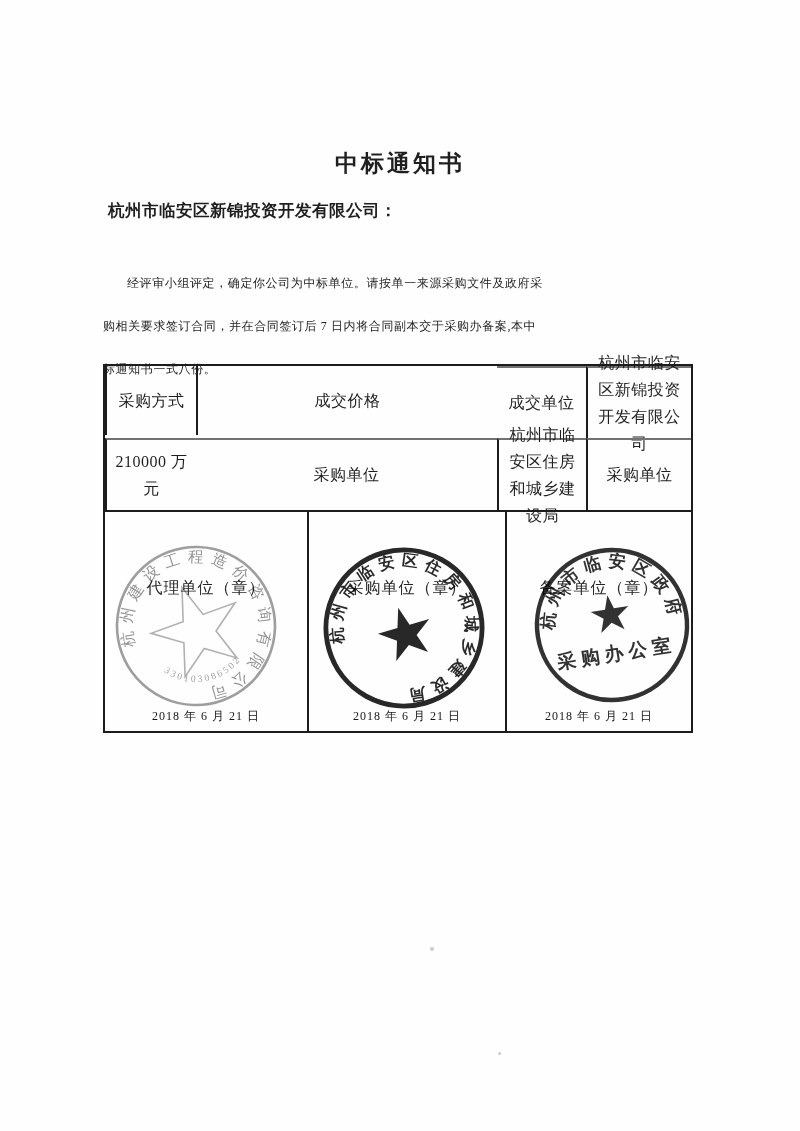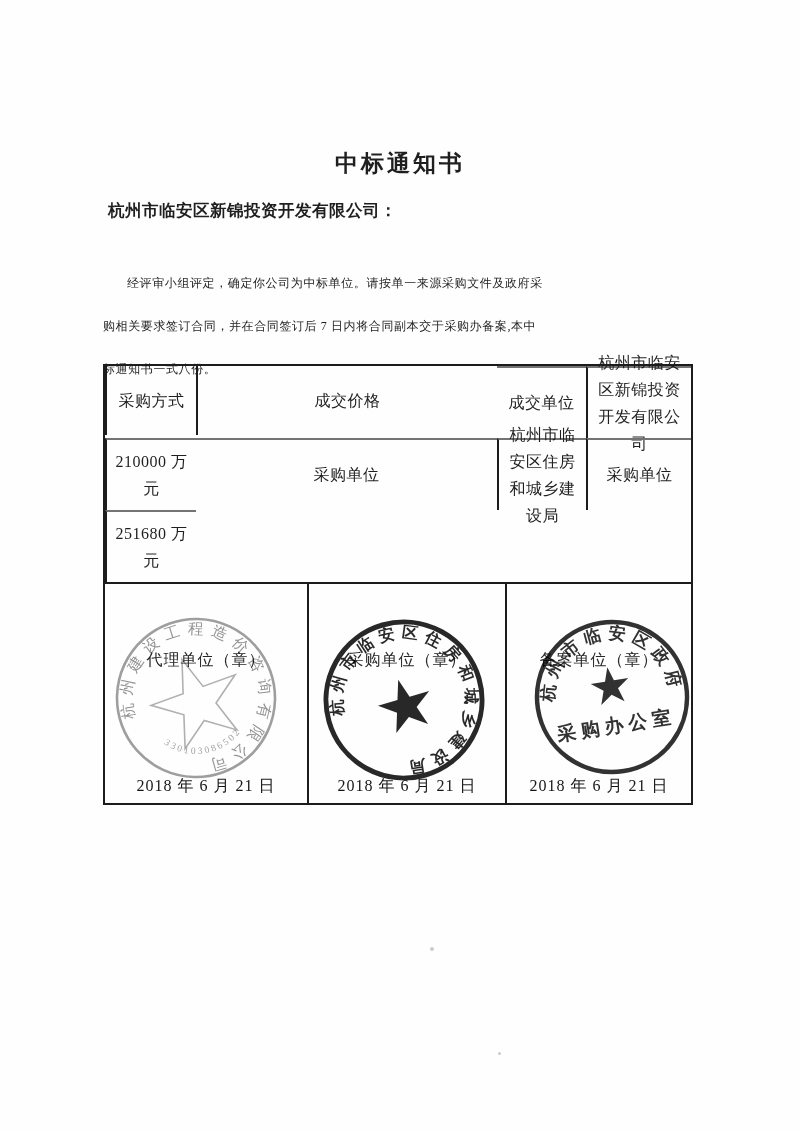--- a/index.html
+++ b/index.html
@@ -54,21 +54,21 @@
     position:relative;box-sizing:border-box;overflow:hidden;text-decoration:underline;
   }
   .stamp-cell.bl{border-left:2px solid #1c1c1c;}
   .stamp-label{
     position:absolute;top:66px;left:0;width:100%;
     text-align:center;font-size:16px;color:#262626;letter-spacing:1px;
     z-index:1;
   }
   .stamp-date{
     position:absolute;bottom:6px;left:0;width:100%;
-    text-align:center;font-size:16px;letter-spacing:1px;color:#161616;
+    text-align:center;font-size:12px;letter-spacing:1px;color:#161616;
     z-index:1;
   }
   svg.stamp{position:absolute;z-index:2;mix-blend-mode:multiply;}
   .stamp1{left:7px;top:24px;opacity:0.82;}
   .stamp2{left:12px;top:30px;opacity:0.95;}
   .stamp3{left:25px;top:31px;opacity:0.93;}
 
   .speck{position:absolute;background:#9a9a9a;border-radius:50%;}
   .speck1{left:430px;top:947px;width:4px;height:4px;opacity:.5;}
   .speck2{left:498px;top:1052px;width:3px;height:3px;opacity:.5;}
@@ -94,21 +94,20 @@
       <div class="cell r1 bl">采购方式</div>
       <div class="cell r1 bl">成交价格</div>
 
       <div class="cell r2 bt">成交单位</div>
       <div class="cell r2 bt bl">杭州市临安区新锦投资开发有限公司</div>
       <div class="cell r2 bt bl">210000 万元</div>
 
       <div class="cell r3 bt">采购单位</div>
       <div class="cell r3 bt bl">杭州市临安区住房和城乡建设局</div>
       <div class="cell r3 bt bl">采购单位</div>
-      <div class="cell r3 bt bl">251680 万元</div>
     </div>
 
     <div class="stamp-grid">
 
       <div class="stamp-cell">
         <div class="stamp-label">代理单位（章）</div>
         <svg class="stamp stamp1" width="168" height="182" viewBox="0 0 168 182">
           <defs>
             <path id="s1ring" d="M 20 90 A 64 64 0 1 1 148 90 A 64 64 0 1 1 20 90" fill="none"></path>
             <path id="s1serial" d="M 28 90 A 56 56 0 0 0 140 90" fill="none"></path>

